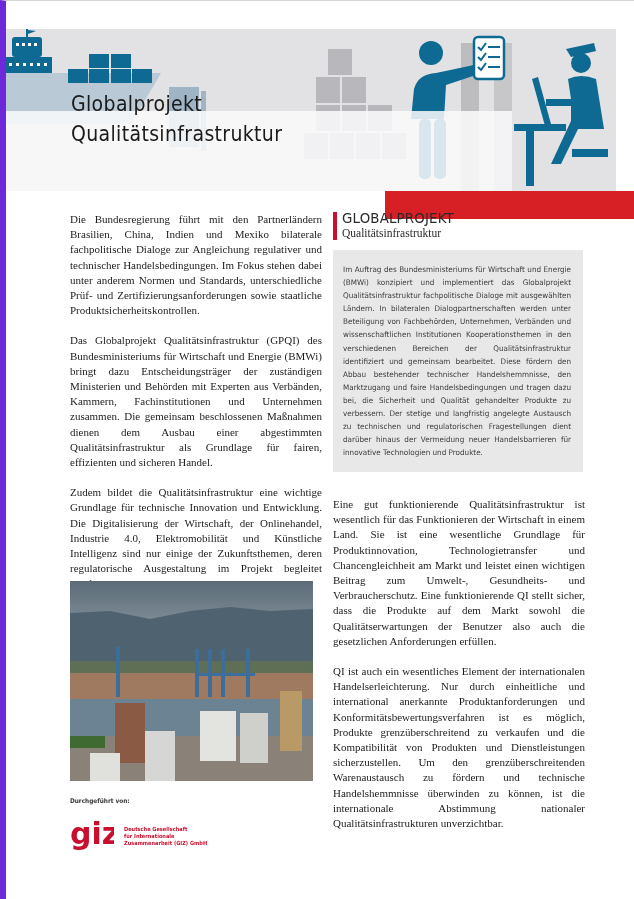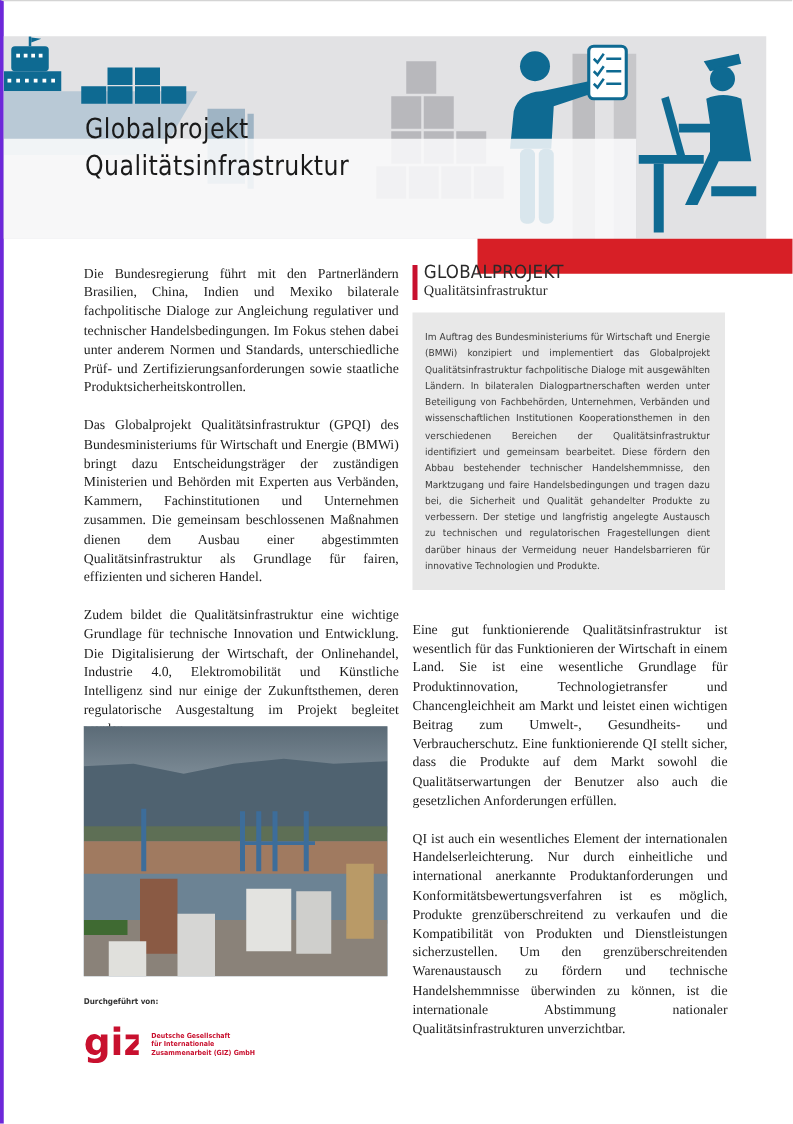--- a/index.html
+++ b/index.html
@@ -1,18 +1,18 @@
 <!DOCTYPE html>
 <html><head>
 <meta charset="utf-8">
 <style>
   html, body { margin:0; padding:0; background:#ffffff; }
   body { width:634px; height:899px; position:relative; overflow:hidden; }
   .page { position:absolute; left:0; top:0; width:634px; height:899px; background:#fff;
-          border-top:1px solid #d4d4d4; border-left:3px solid #6d28d9; box-sizing:border-box; }
+          border-top:1px solid #d4d4d4; border-left:6px solid #6d28d9; box-sizing:border-box; }
 
   
   .banner { position:absolute; left:0; top:28px; width:610px; height:162px; background:#e2e2e4; overflow:hidden; }
   .banner svg { position:absolute; left:0; top:0; }
   .overlay { position:absolute; left:0; top:82px; width:506px; height:108px; background:rgba(250,250,251,0.86); }
   .red-bar { position:absolute; left:379px; top:190px; width:255px; height:28px; background:#d71f26; }
   .title { position:absolute; left:65px; top:88px; font-family:"DejaVu Sans", sans-serif;
            font-size:22px; line-height:30px; color:#1a1a1a; letter-spacing:0.4px; transform:scaleX(0.86); transform-origin:left top; }
   .title div { white-space:nowrap; }
 

